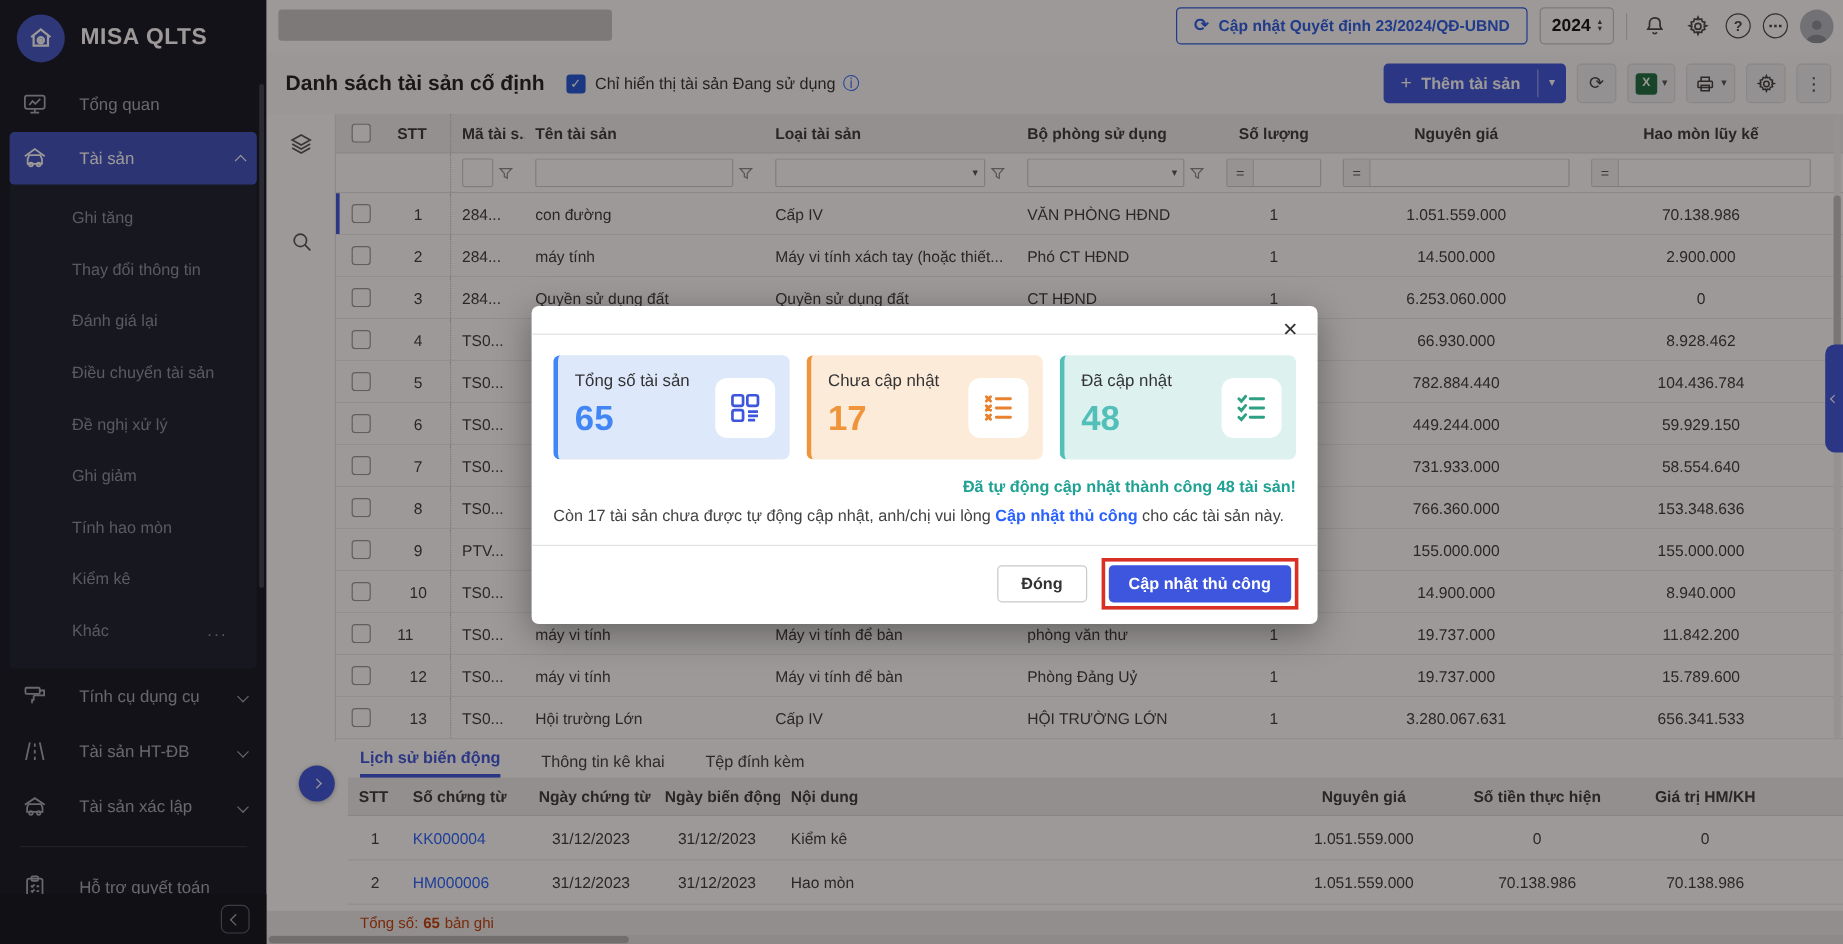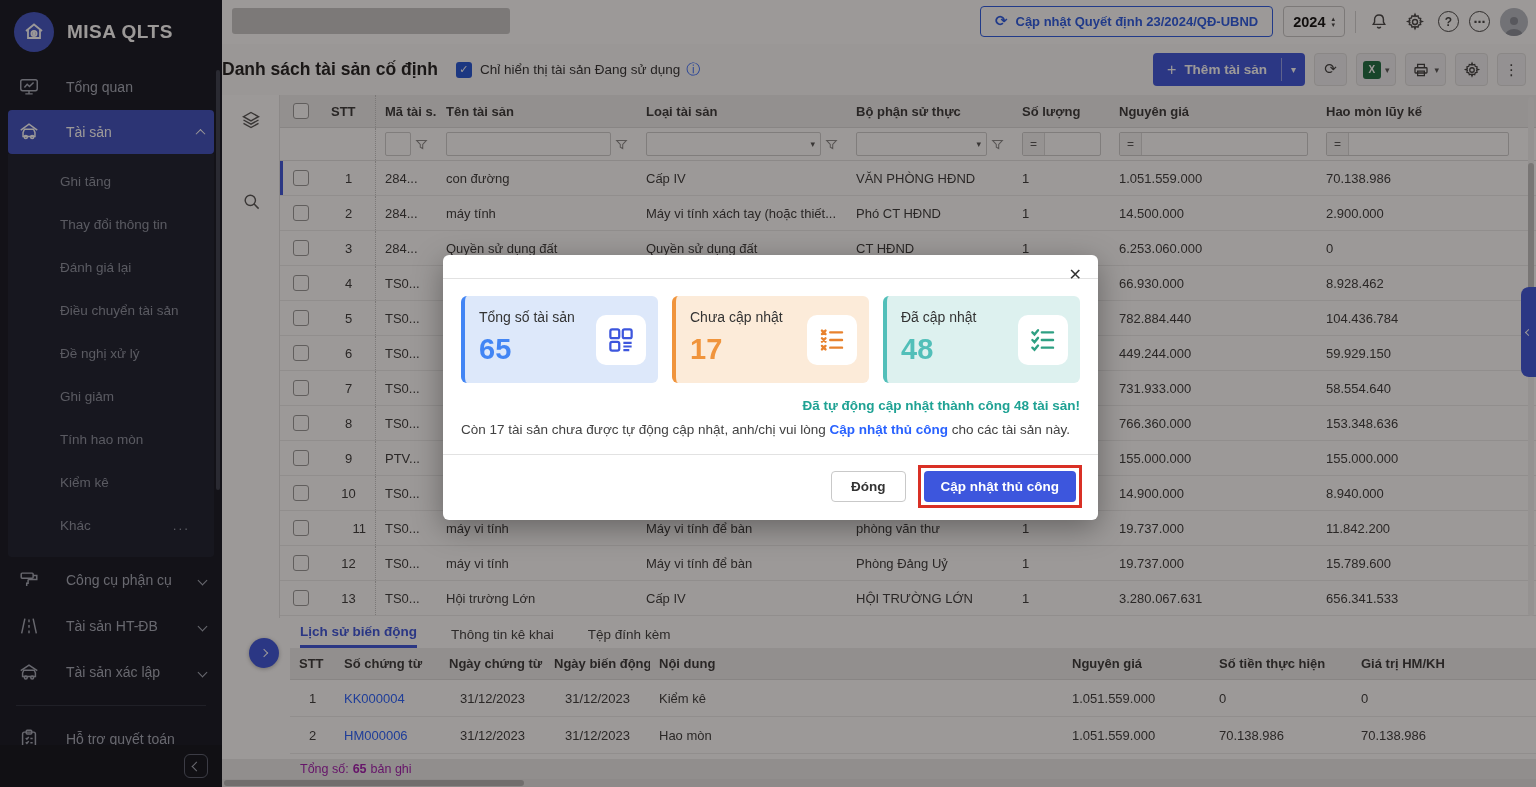--- a/index.html
+++ b/index.html
@@ -37,21 +37,21 @@
   .decision-btn { display:flex; align-items:center; gap:8px; border:1px solid #2b5ce6; color:#2b5ce6; background:#fff; border-radius:4px; height:31px; padding:0 14px; font-weight:700; font-size:13px; cursor:pointer; }
   .refresh-glyph { font-family:"DejaVu Sans",sans-serif; font-size:15px; line-height:1; }
   .year-box { display:flex; align-items:center; gap:6px; border:1px solid #c9c9c9; border-radius:4px; height:31px; padding:0 9px; background:#fff; }
   .year-val { font-weight:700; color:#111; font-size:14.5px; }
   .stepper { display:flex; flex-direction:column; line-height:6px; font-size:7px; color:#444; }
   .vdiv { width:1px; height:22px; background:#d4d4d4; }
   .top-ico { width:26px; height:26px; display:flex; align-items:center; justify-content:center; color:#454545; cursor:pointer; }
   .circ-ico { width:21px; height:21px; border:1.6px solid #454545; border-radius:50%; display:flex; align-items:center; justify-content:center; font-size:12px; font-weight:700; color:#454545; cursor:pointer; }
   .avatar { width:28px; height:28px; border-radius:50%; background:#b7bcc4; display:flex; align-items:flex-end; justify-content:center; overflow:hidden; cursor:pointer; }
 
-  .page-head { position:relative; height:51px; background:#fbfbfc; display:flex; align-items:center; }
+  .page-head { position:relative; height:51px; background:#fbfbfc; display:flex; align-items:center; padding-left:16px; }
   .page-title { font-size:17.5px; font-weight:700; color:#1f1f1f; margin-right:18px; }
   .cb { width:16px; height:16px; border-radius:3px; display:inline-flex; align-items:center; justify-content:center; }
   .cb.checked { background:#2456d8; color:#fff; font-size:11px; }
   .cb.empty { border:1.4px solid #9a9a9a; background:#fff; }
   .cb-label { margin:0 6px 0 8px; font-size:13.5px; color:#333; }
   .info-glyph { color:#2962ff; font-size:14px; font-family:"DejaVu Sans",sans-serif; }
   .head-tools { position:absolute; right:10px; top:9px; display:flex; align-items:center; gap:9px; }
   .add-btn { display:flex; align-items:stretch; background:#3d56dd; color:#fff; border-radius:4px; height:33px; overflow:hidden; cursor:pointer; }
   .add-main { display:flex; align-items:center; gap:8px; padding:0 14px; font-weight:700; font-size:13.5px; }
   .add-sep { width:1px; background:rgba(255,255,255,.45); margin:5px 0; }
@@ -66,21 +66,21 @@
   .tool-strip { position:absolute; left:0; top:0; width:58px; height:523px; border-right:1px solid #e3e3e3; background:#fff; }
   .strip-ico { width:58px; display:flex; justify-content:center; color:#555; cursor:pointer; }
   .strip-ico.one { margin-top:15px; } .strip-ico.two { margin-top:62px; }
   .grid { position:absolute; left:58px; top:0; width:1256px; }
   .mrow { display:grid; grid-template-columns:42px 53px 62px 200px 210px 166px 97px 207px 201px 18px; align-items:center; }
   .mhead { background:#efefef; height:33px; font-weight:700; color:#3a3a3a; border-bottom:1px solid #dcdcdc; }
   .mhead > div, .mfilter > div, .mbody .mrow > div { padding:0 9px; white-space:nowrap; overflow:hidden; text-overflow:ellipsis; }
   .mfilter { height:33px; background:#fff; border-bottom:1px solid #e4e4e4; }
   .mbody .mrow { height:35px; border-bottom:1px solid #ececec; background:#fff; }
   .mbody .mrow:first-child { box-shadow:inset 3px 0 0 #3d56dd; }
-  .num { text-align:left; }
+  .num { text-align:center; }
   .c-ma { border-left:1px dotted #c6c6c6; height:100%; display:flex; align-items:center; }
   .cellcb { display:flex; justify-content:center; }
   .fcell { display:flex; align-items:center; gap:4px; }
   .fwrap { display:flex; align-items:center; flex:1; height:24px; border:1px solid #cfcfcf; border-radius:2px; background:#fff; overflow:hidden; }
   .fwrap input { border:none; outline:none; flex:1; min-width:0; height:100%; padding:0 5px; font-size:12px; background:transparent; }
   .eq { width:22px; height:100%; background:#f5f5f5; border-right:1px solid #d9d9d9; display:flex; align-items:center; justify-content:center; color:#555; font-size:12px; }
   .funnel { flex:0 0 auto; color:#8b8b8b; display:flex; }
   .vscroll { position:absolute; right:2px; top:2px; width:6px; height:519px; background:#f3f3f3; border-radius:3px; }
   .vthumb { position:absolute; top:66px; width:6px; height:130px; background:#c3c3c3; border-radius:3px; }
 
@@ -90,21 +90,21 @@
   .tab { padding-bottom:6px; font-size:13.5px; color:#3f3f3f; cursor:pointer; }
   .tab.active { color:#3d56dd; font-weight:700; border-bottom:3px solid #3d56dd; }
   .bgrid { margin-left:68px; width:1246px; }
   .brow { display:grid; grid-template-columns:45px 105px 105px 105px 413px 147px 142px 138px 46px; align-items:center; }
   .bhead { background:#eeeeee; height:32px; font-weight:700; color:#3a3a3a; border-bottom:1px solid #dcdcdc; }
   .bhead > div, .bbody .brow > div { padding:0 9px; white-space:nowrap; overflow:hidden; }
   .bbody { height:90px; overflow:hidden; }
   .bbody .brow { height:37px; border-bottom:1px solid #ececec; }
   .ctr { text-align:center; }
   .doclink { color:#2962ff; cursor:pointer; }
-  .detail-footer { position:absolute; left:0; right:0; bottom:8px; height:20px; background:#ededed; display:flex; align-items:center; padding-left:78px; font-size:12.5px; color:#a21caf; z-index:5; }
+  .detail-footer { position:absolute; left:0; right:0; bottom:8px; height:20px; background:#ededed; display:flex; align-items:center; padding-left:78px; font-size:12.5px; color:#c2410c; z-index:5; }
   .detail-footer b { margin:0 4px; }
   .hscroll { position:absolute; left:0; right:0; bottom:0; height:8px; background:#e6e6e6; z-index:6; }
   .hthumb { position:absolute; left:2px; top:1px; width:300px; height:6px; background:#b5b5b5; border-radius:3px; }
 
   
   .expand-circle { position:absolute; left:27px; top:638px; width:30px; height:30px; border-radius:50%; background:#3d56dd; color:#fff; display:flex; align-items:center; justify-content:center; z-index:20; cursor:pointer; box-shadow:0 1px 4px rgba(0,0,0,.3); }
   .right-pill { position:absolute; right:0; top:287px; width:15px; height:90px; background:#3d56dd; border-radius:8px 0 0 8px; color:#fff; display:flex; align-items:center; justify-content:center; z-index:20; cursor:pointer; }
   .right-pill .chev { width:5px; height:5px; }
 
   
@@ -213,21 +213,21 @@
     </div>
 
   <div class="nav-item">
     <span class="sicon">
       <svg width="22" height="22" viewBox="0 0 24 24" fill="none" stroke="currentColor" stroke-width="1.6">
           <rect x="3.5" y="4.5" width="13" height="5.5" rx="1"></rect>
           <path d="M16.5 7 h4 v4.5 h-9.5"></path>
           <path d="M11 11.5 v4 h-1.5 v3"></path>
         </svg>
     </span>
-    <span class="lbl">Công cụ phận cụ</span>
+    <span class="lbl">Tính cụ dụng cụ</span>
     <span class="chev down"></span>
   </div>
 
   <div class="nav-item">
     <span class="sicon">
       <svg width="22" height="22" viewBox="0 0 24 24" fill="none" stroke="currentColor" stroke-width="1.6">
           <path d="M7.5 4 L4 20 M16.5 4 L20 20"></path>
           <path d="M12 5 v3 M12 11 v3 M12 17 v3" stroke-dasharray="3 2"></path>
         </svg>
     </span>
@@ -372,21 +372,21 @@
 
     <div class="grid">
       <div class="mrow mhead">
         <div class="cellcb">
             <span class="cb empty"></span>
           </div>
         <div>STT</div>
         <div class="c-ma">Mã tài s...</div>
         <div>Tên tài sản</div>
         <div>Loại tài sản</div>
-        <div>Bộ phận sử thực</div>
+        <div>Bộ phòng sử dụng</div>
         <div class="num">Số lượng</div>
         <div class="num">Nguyên giá</div>
         <div class="num">Hao mòn lũy kế</div>
         <div></div>
       </div>
 
       <div class="mrow mfilter">
         <div></div>
         <div></div>
         <div class="fcell c-ma">
@@ -591,21 +591,21 @@
           <div></div>
           <div class="num">1</div>
           <div class="num">14.900.000</div>
           <div class="num">8.940.000</div>
           <div></div>
         </div>
           <div class="mrow">
           <div class="cellcb">
               <span class="cb empty"></span>
             </div>
-          <div class="ctr" style="text-align:right;">11</div>
+          <div class="ctr" style="text-align:left;">11</div>
           <div class="c-ma">TS0...</div>
           <div>máy vi tính</div>
           <div>Máy vi tính để bàn</div>
           <div>phòng văn thư</div>
           <div class="num">1</div>
           <div class="num">19.737.000</div>
           <div class="num">11.842.200</div>
           <div></div>
         </div>
           <div class="mrow">

